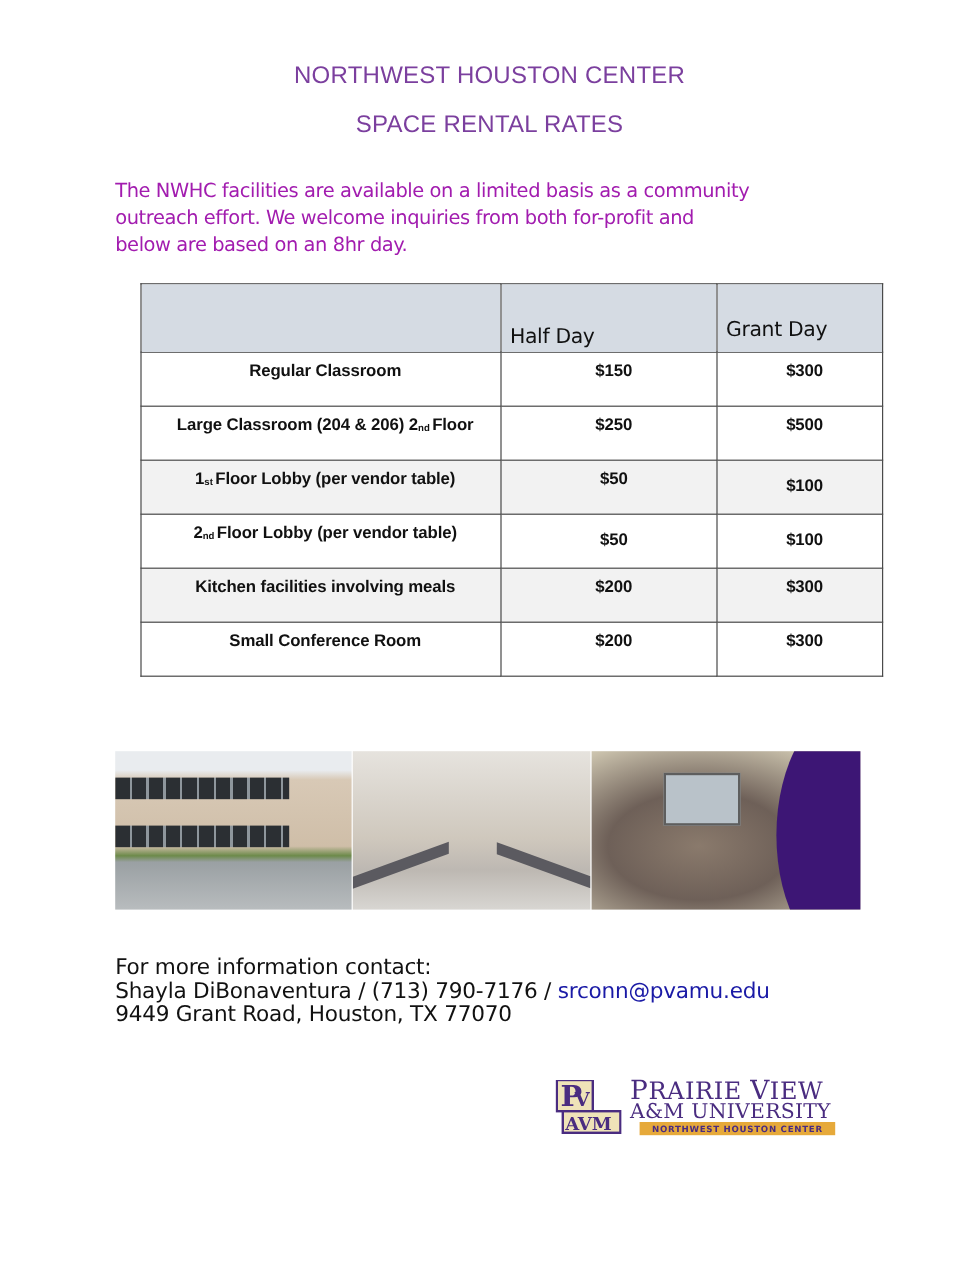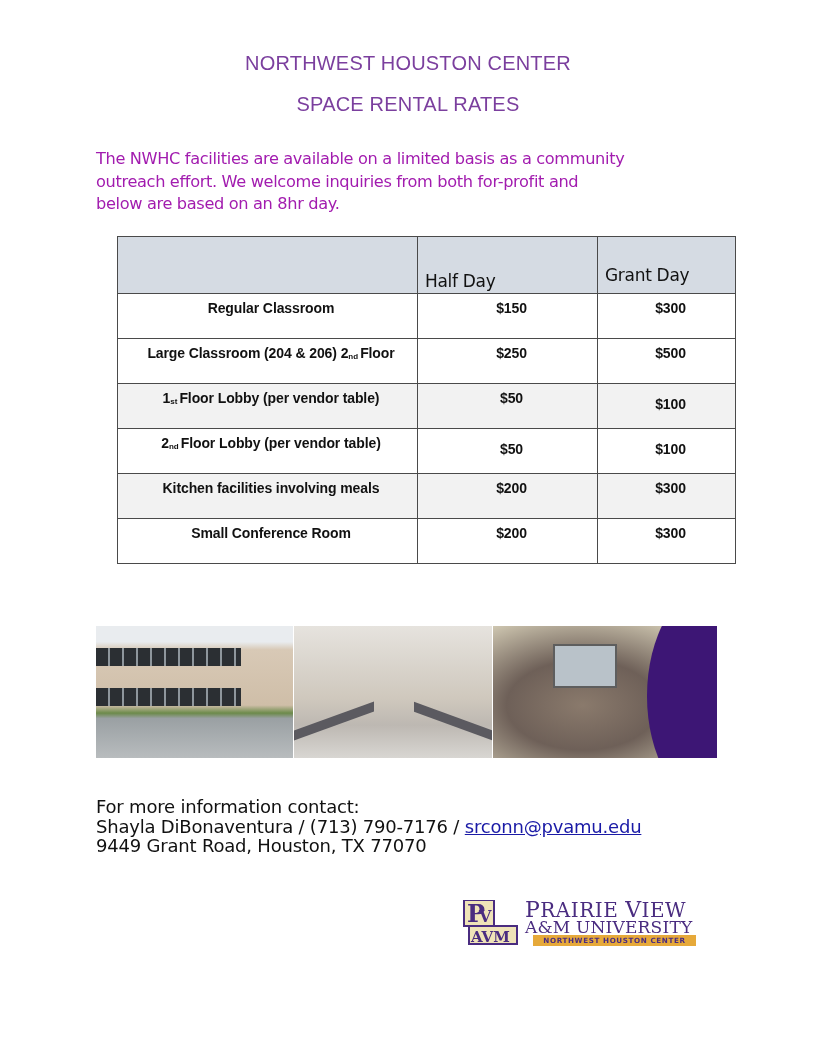--- a/index.html
+++ b/index.html
@@ -28,21 +28,21 @@
   .photo { height: 132px; position: relative; overflow: hidden; }
   .photo.p1 { width: 197px; background: linear-gradient(180deg, #e9ecef 0%, #e9ecef 12%, #d8c9b6 18%, #cfbea8 60%, #6c8a4a 66%, #9aa0a3 70%, #b8bcbe 100%); }
   .photo.p1 .win { position: absolute; left: 0; height: 18px; width: 145px; background: repeating-linear-gradient(90deg, #2b2f33 0 12px, #8e969c 12px 14px); }
   .photo.p2 { width: 198px; margin-left: 1px; background: linear-gradient(180deg, #e6e3de 0%, #d9d4cc 30%, #cfc8bd 55%, #bdb8b2 75%, #d8d6d2 100%); }
   .photo.p2 .tbl { position: absolute; height: 10px; background: #5b5a60; }
   .photo.p3 { width: 224px; margin-left: 1px; background: radial-gradient(ellipse at 40% 60%, #8a7a6c 0%, #6e6058 40%, #cfc7b1 85%, #e6dfc8 100%); }
   .photo.p3 .curve { position: absolute; right: -60px; top: -40px; width: 130px; height: 220px; background: #3d1675; border-radius: 60% 0 0 60%; }
   .photo.p3 .screen { position: absolute; left: 60px; top: 18px; width: 60px; height: 40px; background: #b9c2c9; border: 2px solid #5e5e5e; }
   .contact { position: absolute; left: 96px; top: 797px; font-family: "DejaVu Sans", sans-serif; font-size: 18px; line-height: 19.5px; letter-spacing: -0.2px; color: #111; }
   .contact p { margin: 0; white-space: nowrap; }
-  .contact a { color: #1a1aa6; text-decoration: underline; }
+  .contact a { color: #1a1aa6; }
   .logo { position: absolute; left: 463px; top: 898px; width: 250px; height: 52px; }
   .logo .mark { position: absolute; left: 0; top: 2px; width: 55px; height: 45px; }
   .logo .name1 { position: absolute; left: 62px; top: -1px; font-family: "DejaVu Serif", serif; font-size: 22px; color: #4a2c80; letter-spacing: 0.5px; white-space: nowrap; }
   .logo .name1 .sc { font-size: 20px; }
   .logo .name2 { position: absolute; left: 62px; top: 19px; font-family: "DejaVu Serif", serif; font-size: 17px; color: #4a2c80; letter-spacing: 0.2px; white-space: nowrap; }
   .logo .band { position: absolute; left: 70px; top: 37px; width: 163px; height: 11px; background: #e6a93a; color: #4a2c80; font-family: "DejaVu Sans", sans-serif; font-weight: bold; font-size: 7.2px; line-height: 11px; text-align: center; letter-spacing: 0.6px; white-space: nowrap; }
 </style>
 </head>
 <body>
 

